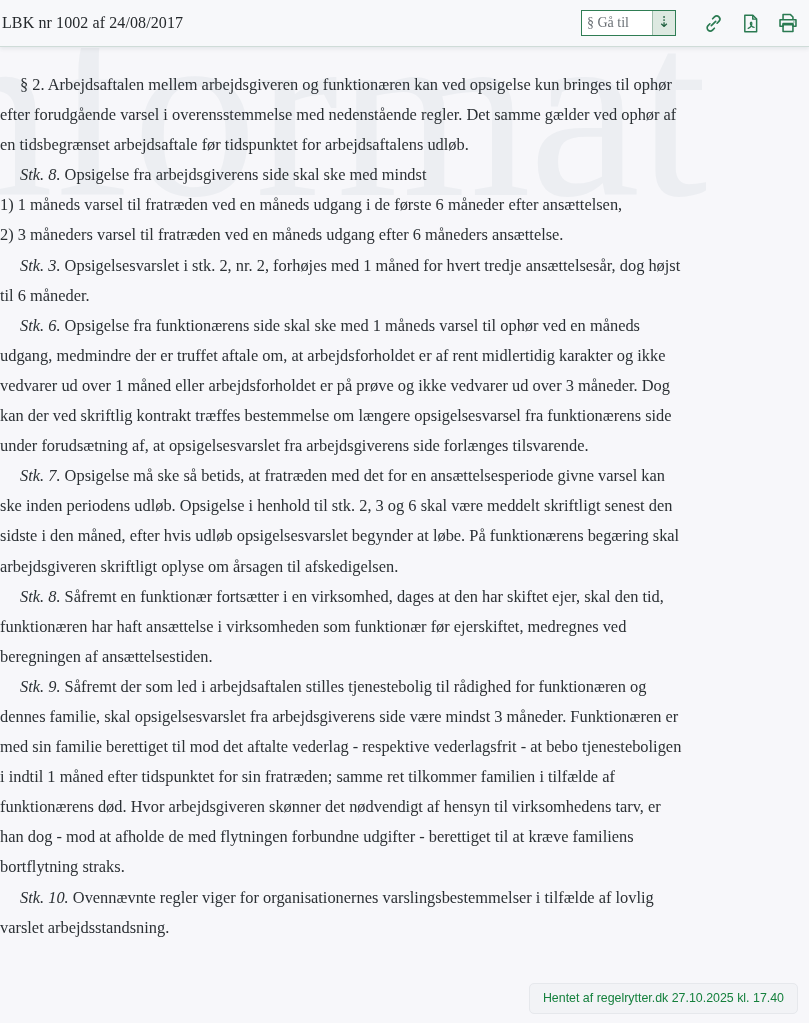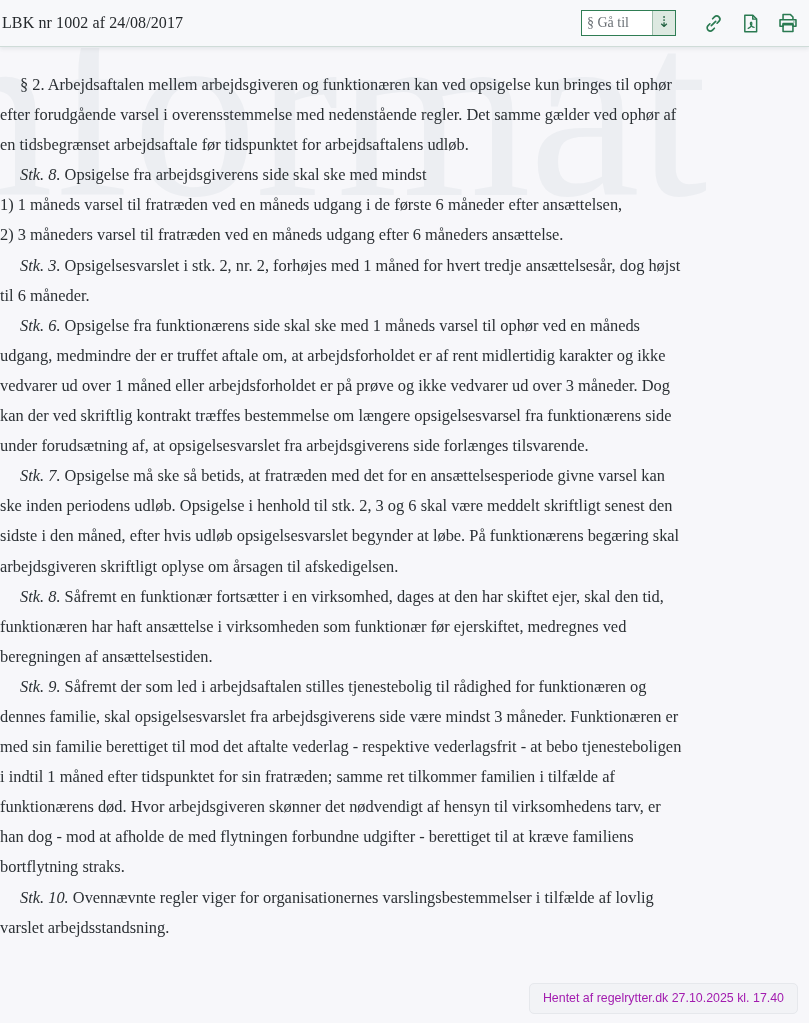--- a/index.html
+++ b/index.html
@@ -149,21 +149,21 @@
   .footer-badge {
     position: absolute;
     right: 11px;
     bottom: 9px;
     background: #f2f3f6;
     border: 1px solid #e6e8ec;
     border-radius: 5px;
     padding: 7px 13px 8px 13px;
     font-family: "Liberation Sans", sans-serif;
     font-size: 12.4px;
-    color: #a21caf;
+    color: #15803d;
     white-space: nowrap;
     z-index: 30;
   }
 </style>
 </head>
 <body>
 
 <div class="watermark">
   <div class="watermark-text">nformat</div>
 </div>

